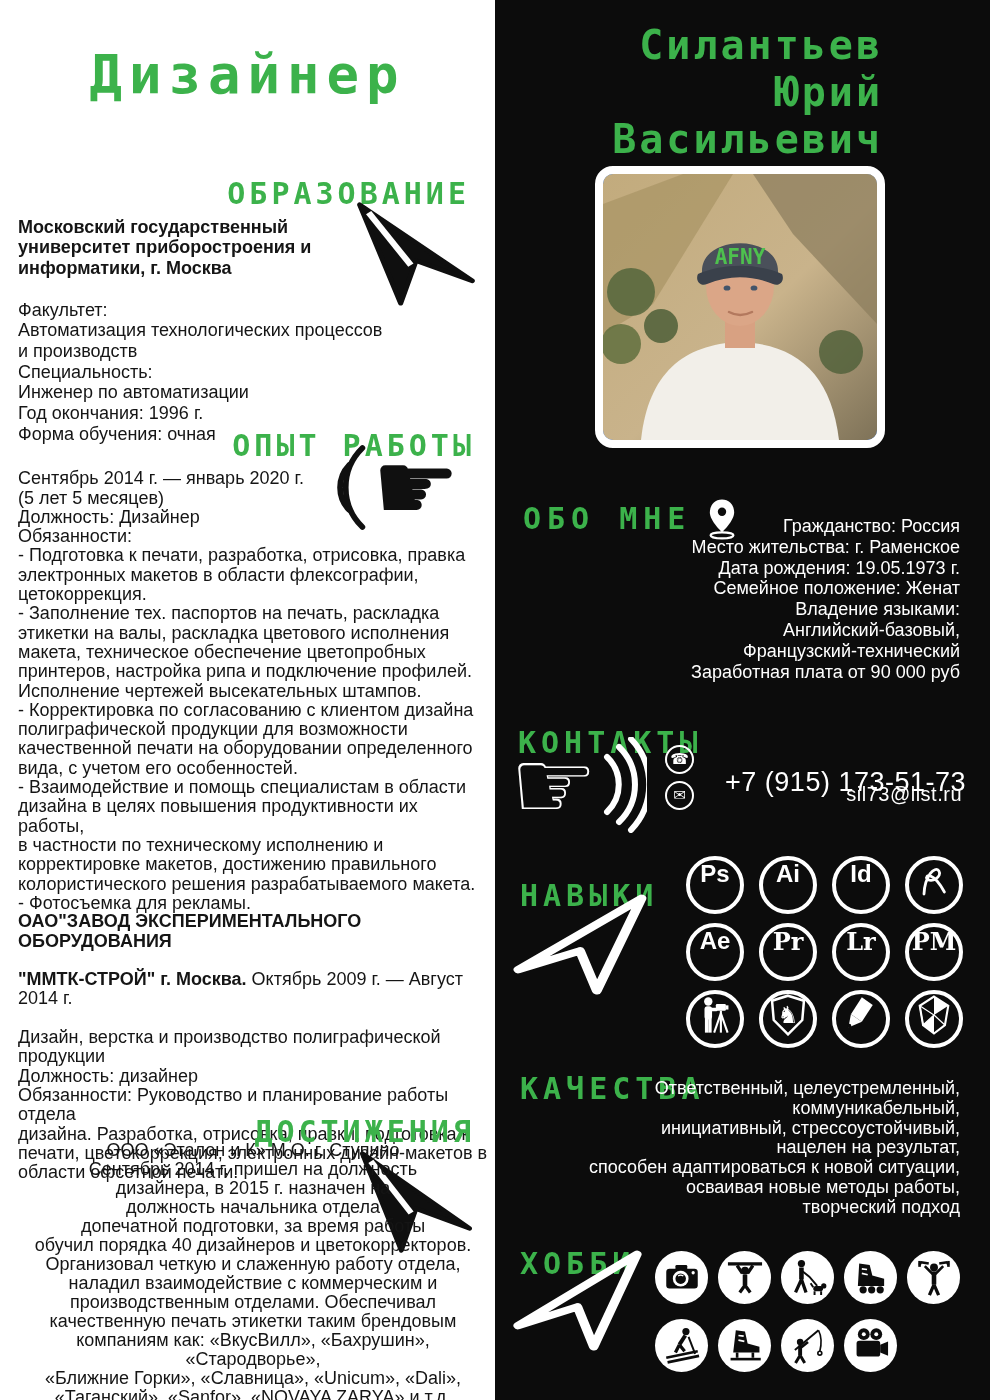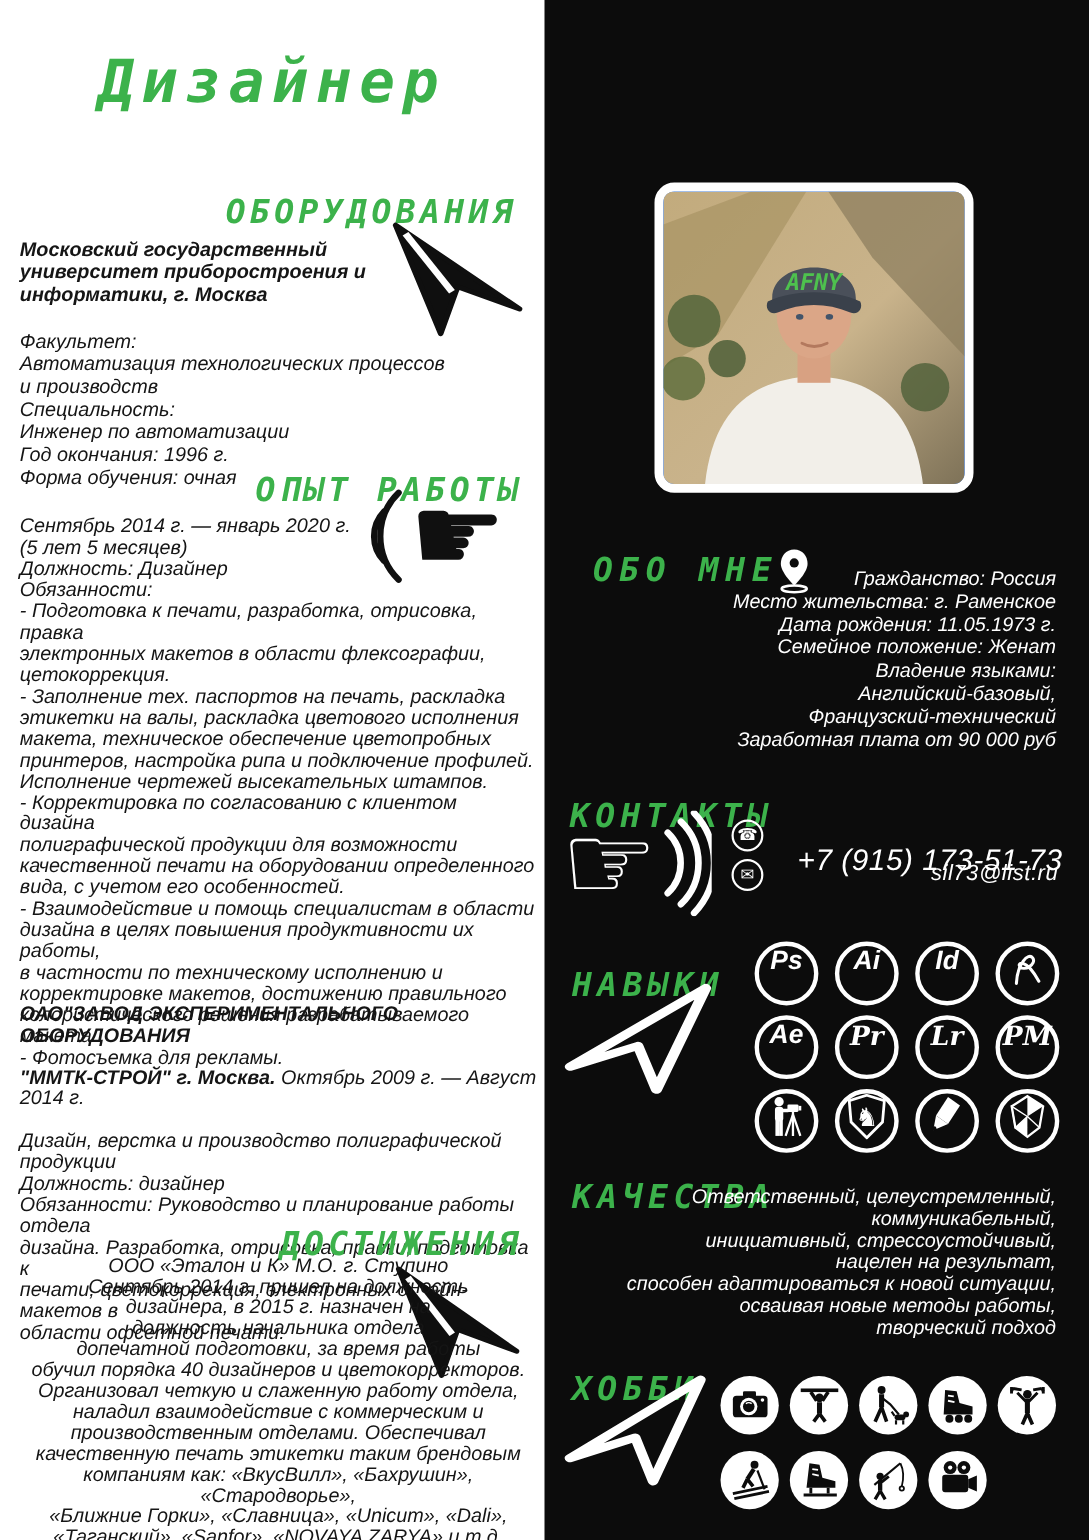--- a/index.html
+++ b/index.html
@@ -1,17 +1,17 @@
 <!DOCTYPE html>
 <html><head>
 <meta charset="utf-8">
 <style>
   html,body{margin:0;padding:0;background:#666;}
   .page{position:relative;width:990px;height:1400px;background:#ffffff;overflow:hidden;
-        font-family:"Liberation Sans",sans-serif;font-style:italic;}
+        font-family:"Liberation Sans",sans-serif;}
   
   .gh{position:absolute;font-family:"DejaVu Sans Mono",monospace;font-weight:bold;
       color:#3cb24b;font-size:30px;letter-spacing:4px;white-space:nowrap;line-height:1;}
   
   .left-col{position:absolute;left:0;top:0;width:495px;height:1400px;}
   .title{position:absolute;left:0;top:48px;width:495px;text-align:center;
          font-family:"DejaVu Sans Mono",monospace;font-weight:bold;color:#3cb24b;
          font-size:54px;letter-spacing:7px;line-height:1;margin:0;}
   .body{position:absolute;left:18px;width:470px;color:#151515;font-size:18px;white-space:pre-line;}
   .lh-edu{line-height:20.7px;}
@@ -52,21 +52,21 @@
 </style>
 </head>
 <body>
 
 <div class="page">
 
   <section class="left-col">
 
     <h1 class="title">Дизайнер</h1>
 
-    <h2 class="gh" style="right:25px;top:154px;">ОБОРУДОВАНИЯ</h2>
+    <h2 class="gh" style="right:25px;top:154px;">ОБРАЗОВАНИЕ</h2>
 
     <svg class="arrow-ic" style="left:352px;top:198px;" width="128" height="112" viewBox="0 0 100 100" preserveAspectRatio="none">
       <polygon points="6,6 38,94 50,56 94,74" fill="#0f0f0f" stroke="#0f0f0f" stroke-width="4" stroke-linejoin="round"></polygon>
       <line x1="46" y1="60" x2="13" y2="13" stroke="#fff" stroke-width="5"></line>
     </svg>
 
     <div class="body lh-edu" style="top:196px;">
       <div class="bold">Московский государственный
 университет приборостроения и
 информатики, г. Москва</div>
@@ -143,20 +143,23 @@
 наладил взаимодействие с коммерческим и
 производственным отделами. Обеспечивал
 качественную печать этикетки таким брендовым
 компаниям как: «ВкусВилл», «Бахрушин», «Стародворье»,
 «Ближние Горки», «Славница», «Unicum», «Dali»,
 «Таганский», «Sanfor», «NOVAYA ZARYA» и т.д.</div>
   </section>
 
   <section class="right-col">
 
+    <div class="name">Силантьев
+Юрий
+Васильевич</div>
 
     <div class="photo">
       <svg width="274" height="266" viewBox="0 0 274 266">
         <defs>
           <linearGradient id="bgG" x1="0" y1="0" x2="1" y2="1">
             <stop offset="0" stop-color="#c2ab7d"></stop>
               <stop offset="0.55" stop-color="#c9b38b"></stop>
               <stop offset="1" stop-color="#7e7258"></stop>
           </linearGradient>
         </defs>
@@ -172,31 +175,31 @@
         <ellipse cx="137" cy="112" rx="34" ry="40" fill="#dba687"></ellipse>
         <ellipse cx="124" cy="114" rx="3.4" ry="2.6" fill="#43546a"></ellipse>
         <ellipse cx="151" cy="114" rx="3.4" ry="2.6" fill="#43546a"></ellipse>
         <path d="M126,138 Q137,144 149,138" stroke="#b3795e" stroke-width="2.5" fill="none" stroke-linecap="round"></path>
         <path d="M99,97 C99,60 175,60 175,97 L175,104 C150,95 124,95 99,104 Z" fill="#4a505a"></path>
         <path d="M95,100 C120,89 154,89 179,100 C182,106 177,113 170,110 C148,101 126,101 104,110 C97,113 92,106 95,100 Z" fill="#3a414b"></path>
         <text x="137" y="90" text-anchor="middle" font-family="DejaVu Sans Mono, monospace" font-weight="bold" font-size="21" fill="#4ec14e">AFNY</text>
       </svg>
     </div>
 
-    <h2 class="gh" style="left:44px;top:479px;letter-spacing:6px;">ОБО МНЕ</h2>
+    <h2 class="gh" style="left:28px;top:479px;letter-spacing:6px;">ОБО МНЕ</h2>
 
     <svg style="position:absolute;left:208px;top:495px;" width="38" height="48" viewBox="0 0 100 110">
       <path d="M50,4 C70,4 82,20 82,38 C82,60 50,90 50,90 C50,90 18,60 18,38 C18,20 30,4 50,4 Z" fill="#fff"></path>
       <circle cx="50" cy="36" r="11" fill="#0c0c0c"></circle>
       <ellipse cx="50" cy="98" rx="30" ry="8" fill="none" stroke="#fff" stroke-width="6"></ellipse>
     </svg>
 
     <div class="rtext about-text">Гражданство: Россия
 Место жительства: г. Раменское
-Дата рождения: 11.05.1973 г.
+Дата рождения: 19.05.1973 г.
 Семейное положение: Женат
 Владение языками:
 Английский-базовый,
 Французский-технический
 Заработная плата от 90 000 руб</div>
 
     <h2 class="gh" style="left:23px;top:703px;letter-spacing:5px;">КОНТАКТЫ</h2>
 
     <div class="hand-white">
       <span class="glyph">☞</span>

